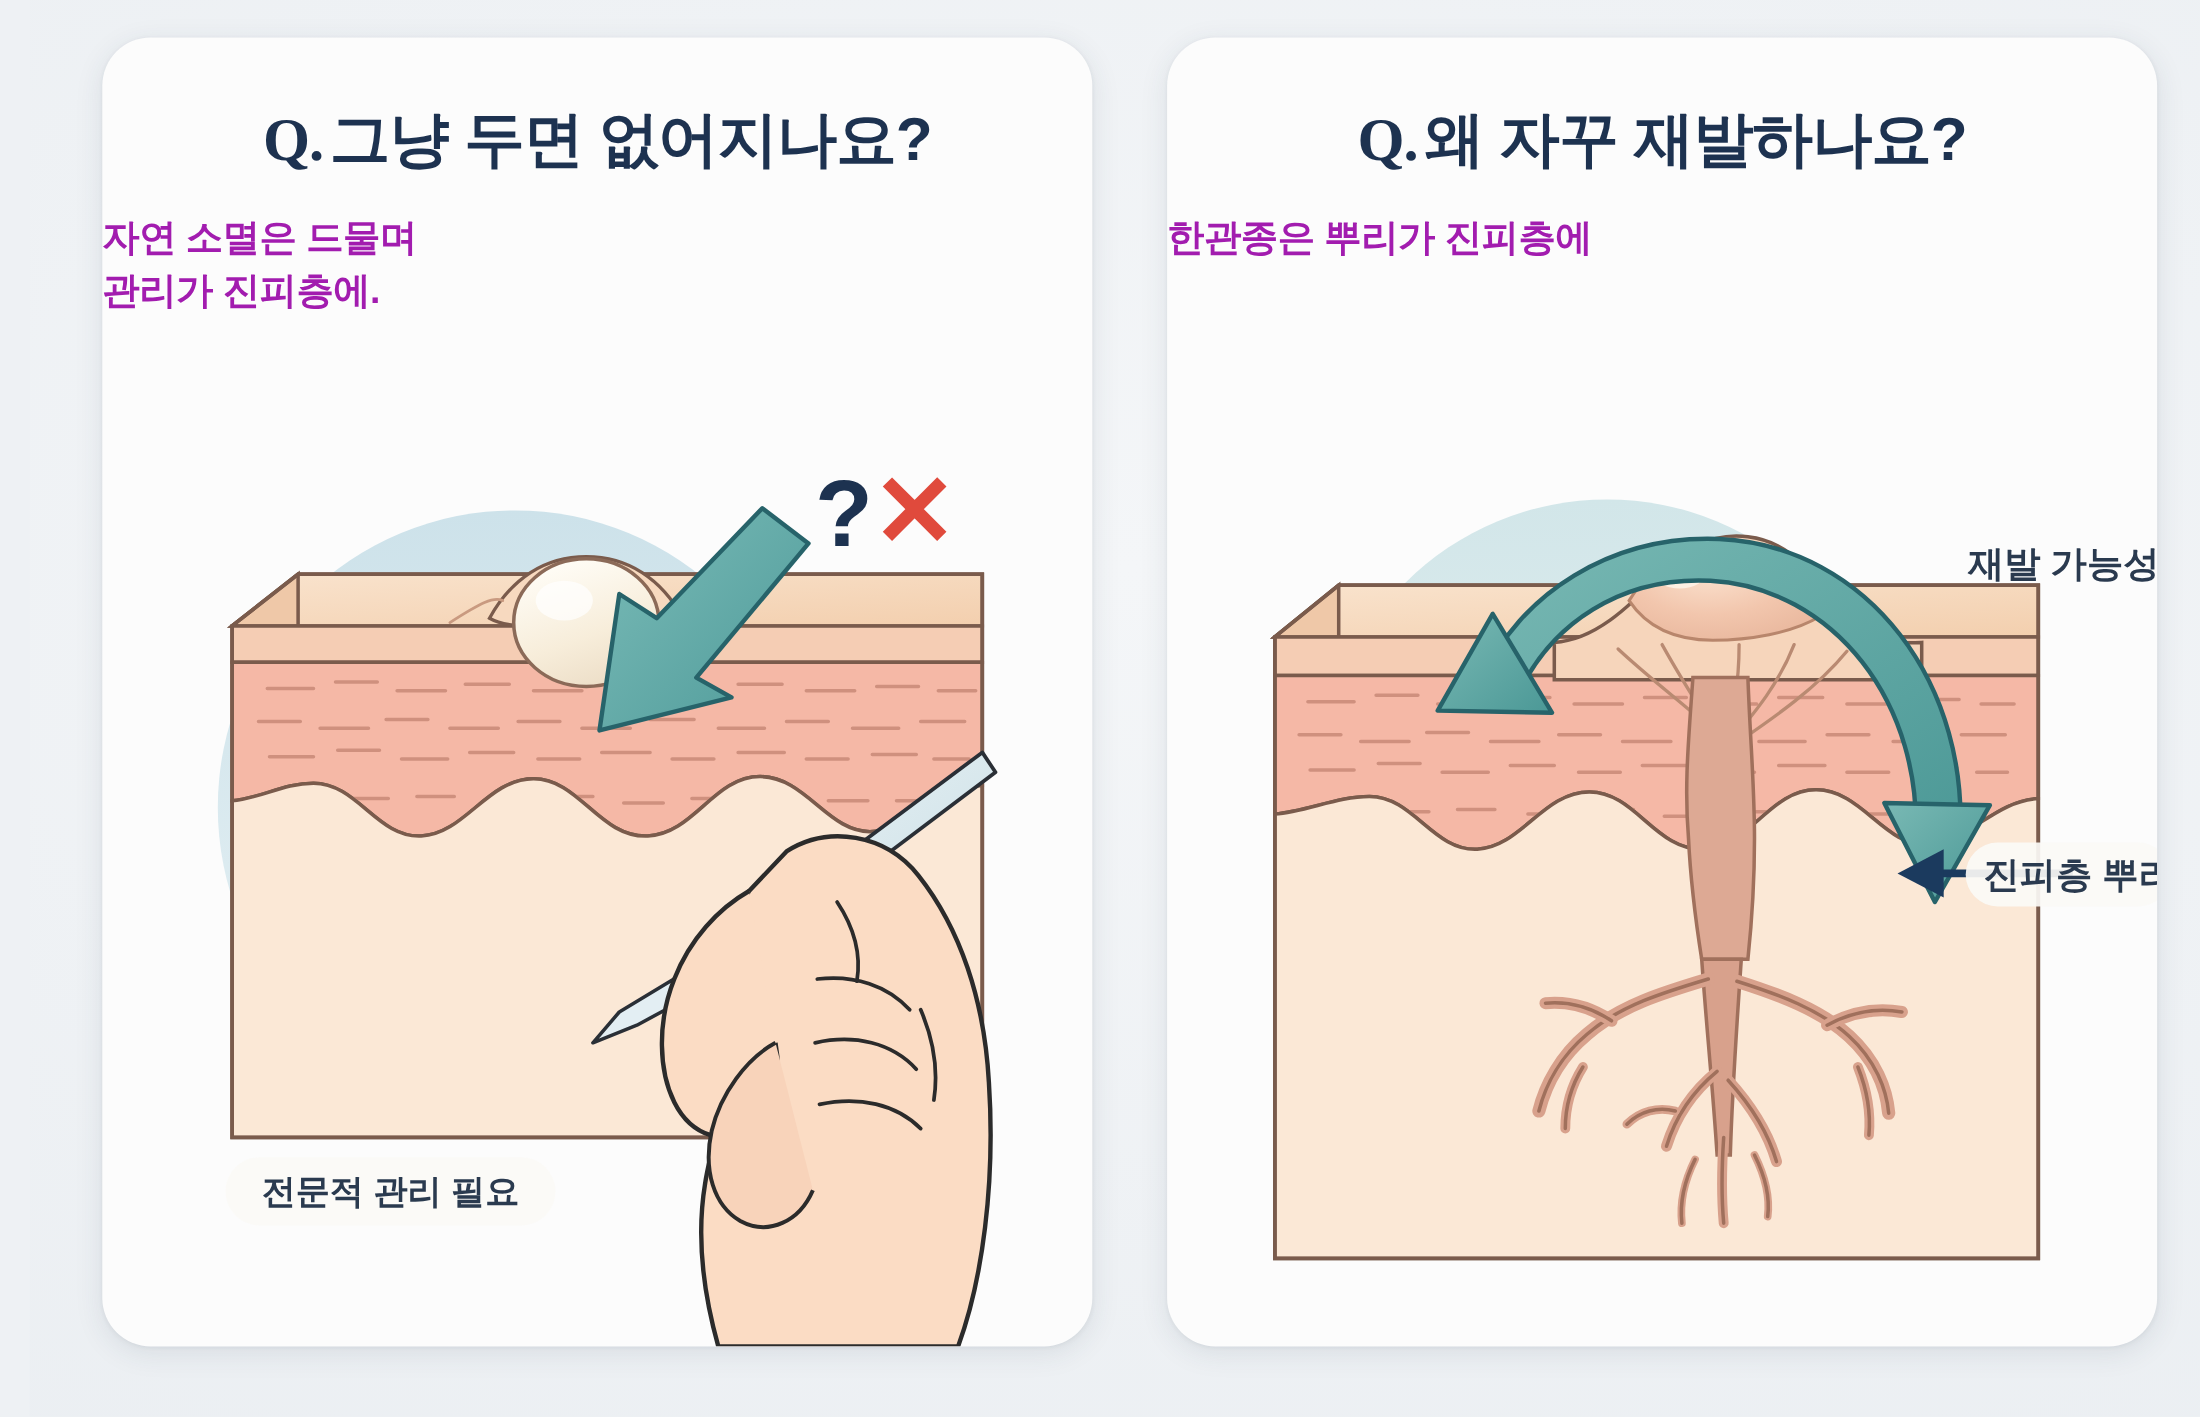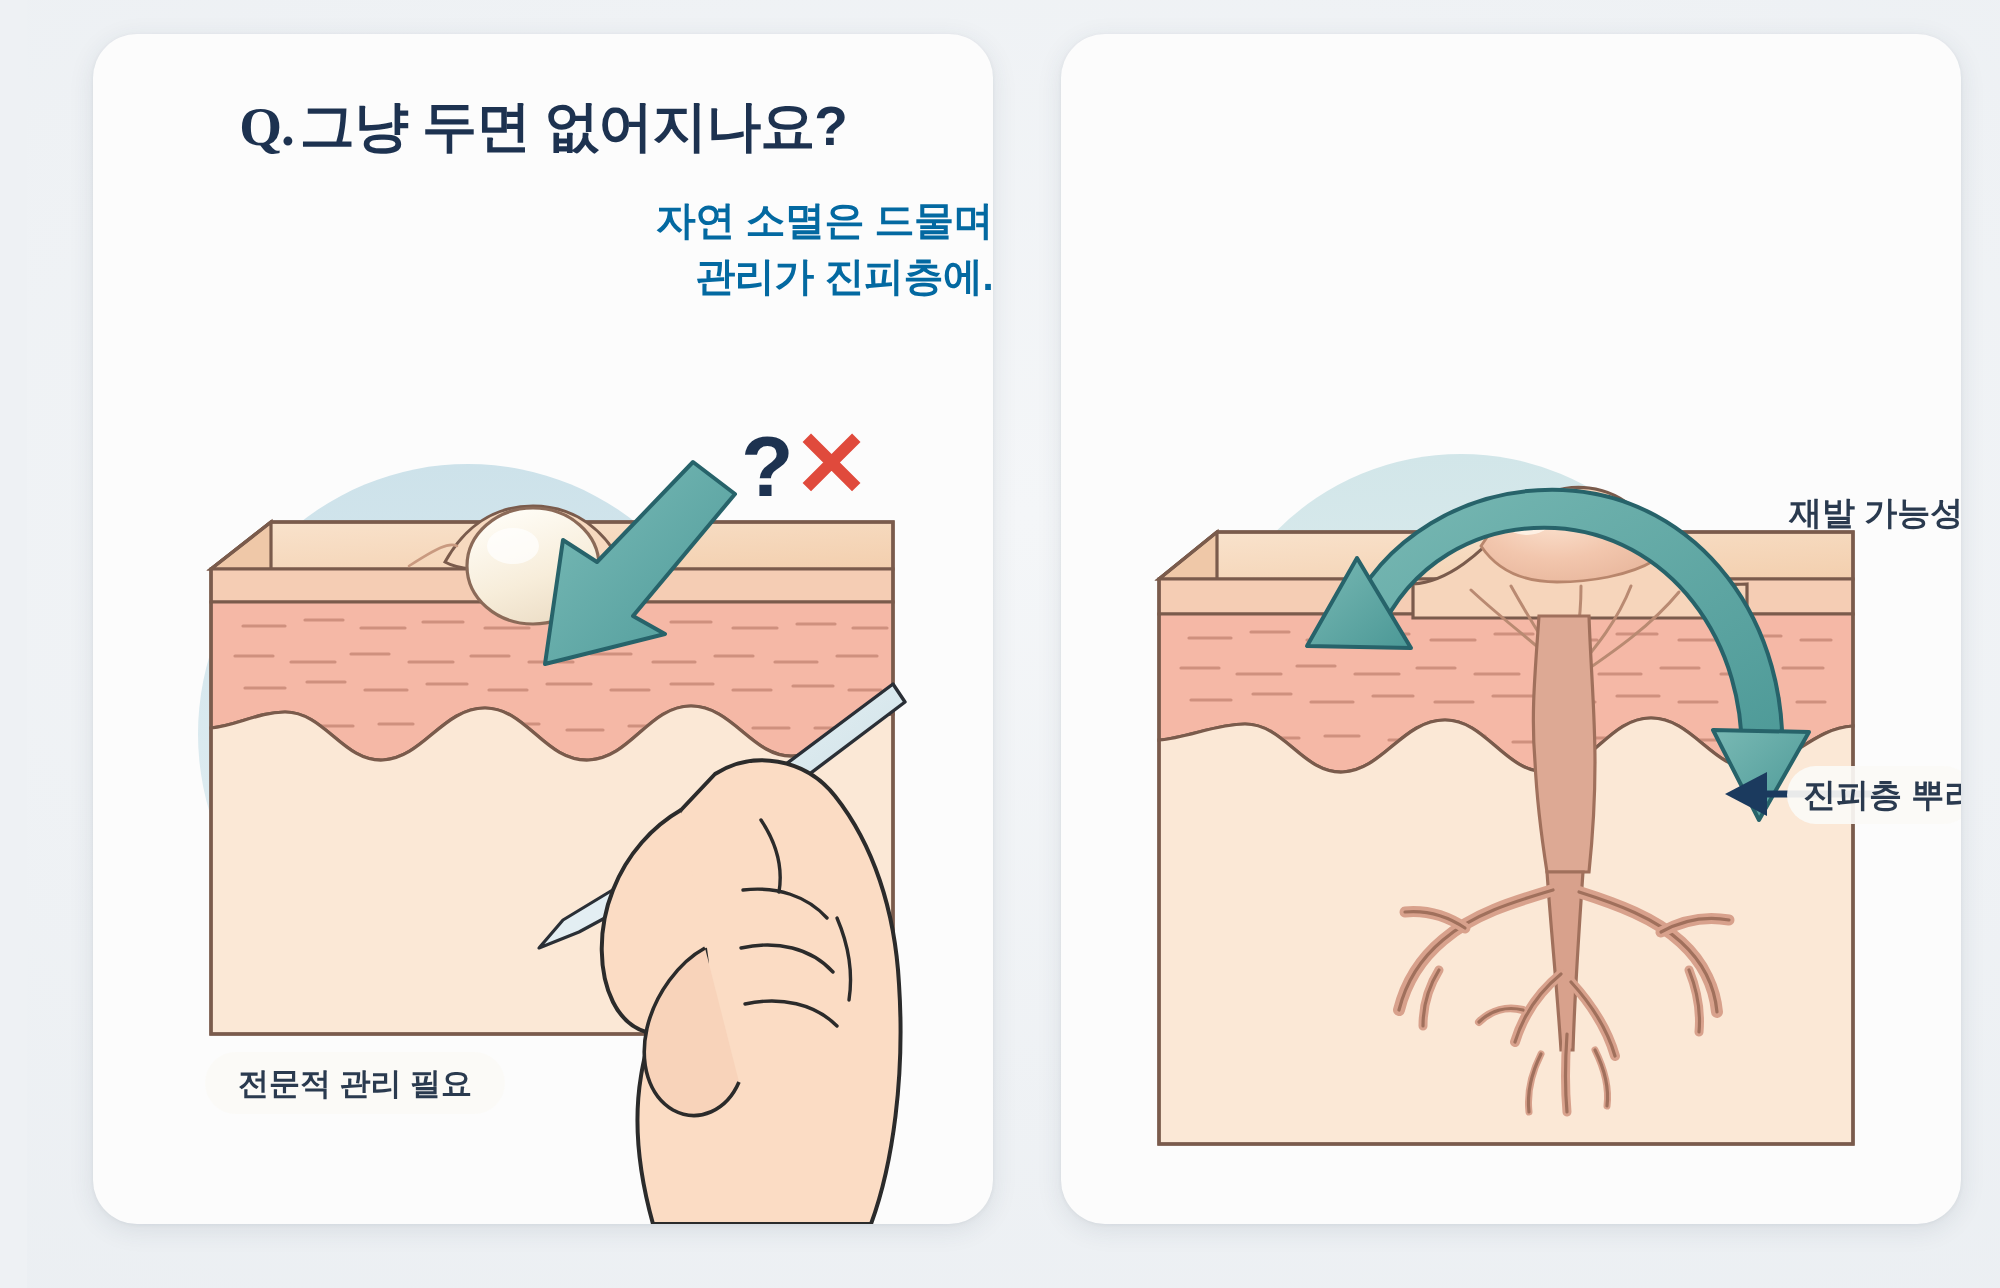--- a/index.html
+++ b/index.html
@@ -49,24 +49,24 @@
     white-space: nowrap;
   }
   .card-title .q-mark {
     font-family: "Liberation Serif", serif;
     font-weight: 700;
     margin-right: 6px;
   }
 
   .card-sub {
     margin-top: 34px;
-    text-align: right;
-    font-size: 40px;
+    text-align: left;
+    font-size: 34px;
     font-weight: 600;
-    color: #0369a1;
+    color: #a21caf;
     line-height: 1.42;
     letter-spacing: -0.5px;
   }
 
   
   .illus {
     position: absolute;
     left: 0;
     top: 300px;
     width: 900px;
@@ -244,22 +244,26 @@
         <g>
           <rect x="112" y="718" width="300" height="62" rx="31" fill="#fbfaf6" opacity="0.94"></rect>
           <text class="badge-text" x="262" y="760" text-anchor="middle">전문적 관리 필요</text>
         </g>
       </svg>
     </div>
   </div>
 
   <div class="card">
 
+    <div class="card-title">
+      <span class="q-mark">Q.</span><span>왜 자꾸 재발하나요?</span>
+    </div>
 
     <div class="card-sub">
+      <div>한관종은 뿌리가 진피층에</div>
     </div>
 
     <div class="illus">
       <svg viewBox="0 0 900 890" xmlns="http://www.w3.org/2000/svg">
         <defs>
           <linearGradient id="haloR" x1="0" y1="0" x2="0" y2="1">
             <stop offset="0%" stop-color="#d2e6e9"></stop>
             <stop offset="100%" stop-color="#e9f3f3"></stop>
           </linearGradient>
           <linearGradient id="topfaceR" x1="0" y1="0" x2="1" y2="1">

